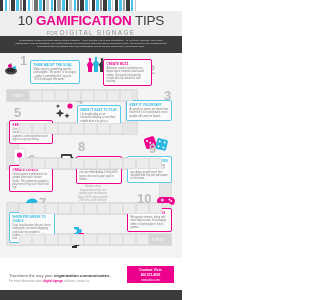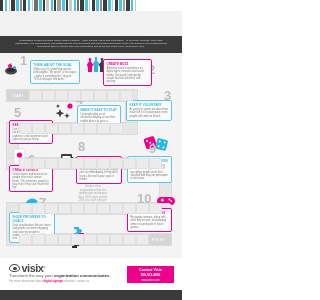--- a/index.html
+++ b/index.html
@@ -116,20 +116,28 @@
       <i style="background: rgb(74, 195, 232); width: 2.6px; margin-right: 1.3px;"></i>
       <i style="background: rgb(201, 201, 201); width: 1.6px; margin-right: 1.3px;"></i>
       <i style="background: rgb(59, 59, 59); width: 3.4px; margin-right: 1.3px;"></i>
       <i style="background: rgb(74, 195, 232); width: 2.6px; margin-right: 1.3px;"></i>
       <i style="background: rgb(159, 159, 159); width: 1.6px; margin-right: 1.3px;"></i>
       <i style="background: rgb(59, 59, 59); width: 3.4px; margin-right: 1.3px;"></i>
       <i style="background: rgb(74, 195, 232); width: 2.6px; margin-right: 1.3px;"></i>
       <i style="background: rgb(201, 201, 201); width: 1.6px; margin-right: 1.3px;"></i>
     </div>
 
+  <div class="titleband">
+    <div class="title">
+      <span class="thin">10 </span><b>GAMIFICATION</b><span class="thin"> TIPS</span>
+    </div>
+    <div class="subtitle">
+      <span class="for">FOR </span><span>DIGITAL SIGNAGE</span>
+    </div>
+  </div>
 
   <div class="intro">Gamification is using elements usually found in games – rules, scoring, prizes and competition – in everyday contexts. With a little gamification, you can transform your digital signage from something that just pushes information out to your audience into something that encourages them to interact with your organization and its specific goals in fun, memorable ways.</div>
 
   <div class="board">
 
     <div class="road" style="left:6px;  top:36px;  width:132px; height:13px;"></div>
     <div class="road" style="left:125px;top:36px;  width:13px;  height:46px;"></div>
     <div class="road" style="left:6px;  top:69px;  width:132px; height:13px;"></div>
     <div class="road" style="left:6px;  top:69px;  width:13px;  height:48px;"></div>
     <div class="road" style="left:6px;  top:104px; width:166px; height:13px;"></div>
@@ -336,25 +344,20 @@
         <span style="width: 13px; height: 11px;"></span>
         <span style="width: 13px; height: 11px;"></span>
         <span style="width: 13px; height: 11px;"></span>
         <span style="width: 13px; height: 11px;"></span>
         <span style="width: 13px; height: 11px;"></span>
         <span style="width: 13px; height: 11px;"></span>
       </div>
     </div>
 
   <div class="footer">
-    <div class="logo">
-      <span class="eye"></span>
-      <span class="wm">visix</span>
-      <span class="tm">®</span>
-    </div>
     <div class="tagline">
       <span>Transform the way your </span><b>organization communicates.</b>
     </div>
     <div class="subline">
       <span>For more information about </span><b>digital signage</b><span> solutions, contact us.</span>
     </div>
   </div>
 
   <div class="contact">
     <div class="c1">Contact Visix</div>

